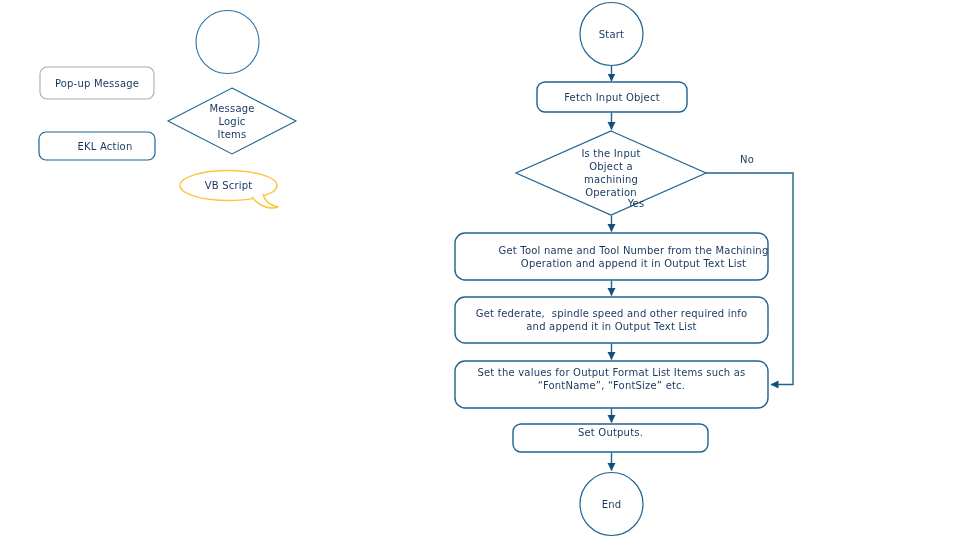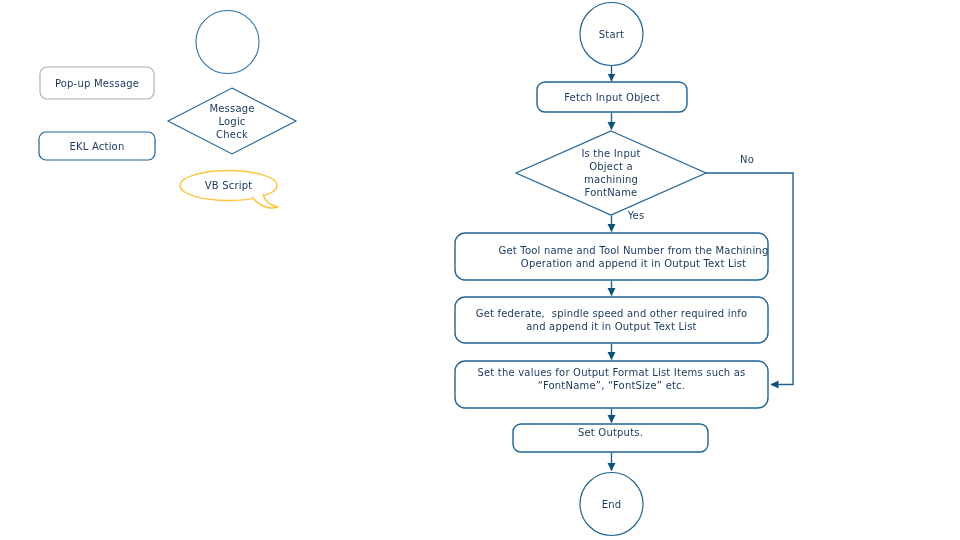--- a/index.html
+++ b/index.html
@@ -83,51 +83,51 @@
     <circle cx="611.5" cy="504" r="31.5" fill="none" stroke="#1f6391" stroke-width="1.2"></circle>
   </svg>
 
   <div class="lbl small" style="left:40px;top:67px;width:114px;height:32px;">
     <span>Pop-up Message</span>
   </div>
 
   <div class="lbl small" style="left:168px;top:88px;width:128px;height:66px;">
     <span>Message</span>
     <span>Logic</span>
-    <span>Check</span>
+    <span>Items</span>
   </div>
 
-  <div class="lbl small" style="left:39px;top:132px;width:116px;height:28px;">
+  <div class="lbl small" style="left:39px;top:132px;width:116px;height:28px;padding-left:8px;">
     <span>EKL Action</span>
   </div>
 
   <div class="lbl small" style="left:180px;top:171px;width:97px;height:29px;">
     <span>VB Script</span>
   </div>
 
   <div class="lbl small" style="left:578px;top:2px;width:67px;height:64px;">
     <span>Start</span>
   </div>
 
   <div class="lbl" style="left:537px;top:82px;width:150px;height:30px;align-items:center;">
     <span>Fetch Input Object</span>
   </div>
 
   <div class="lbl" style="left:516px;top:131px;width:190px;height:84px;">
     <span>Is the Input</span>
     <span>Object a</span>
     <span>machining</span>
-    <span>FontName</span>
+    <span>Operation</span>
   </div>
 
   <div class="lbl" style="left:722px;top:152px;width:50px;height:15px;">
     <span>No</span>
   </div>
 
-  <div class="lbl" style="left:614px;top:208px;width:44px;height:15px;">
+  <div class="lbl" style="left:614px;top:195px;width:44px;height:15px;justify-content:flex-end;">
     <span>Yes</span>
   </div>
 
   <div class="lbl" style="left:455px;top:233px;width:313px;height:47px;margin-left:22px;">
     <span>Get Tool name and Tool Number from the Machining</span>
     <span>Operation and append it in Output Text List</span>
   </div>
 
   <div class="lbl" style="left:455px;top:297px;width:313px;height:46px;">
     <span>Get federate,  spindle speed and other required info</span>

